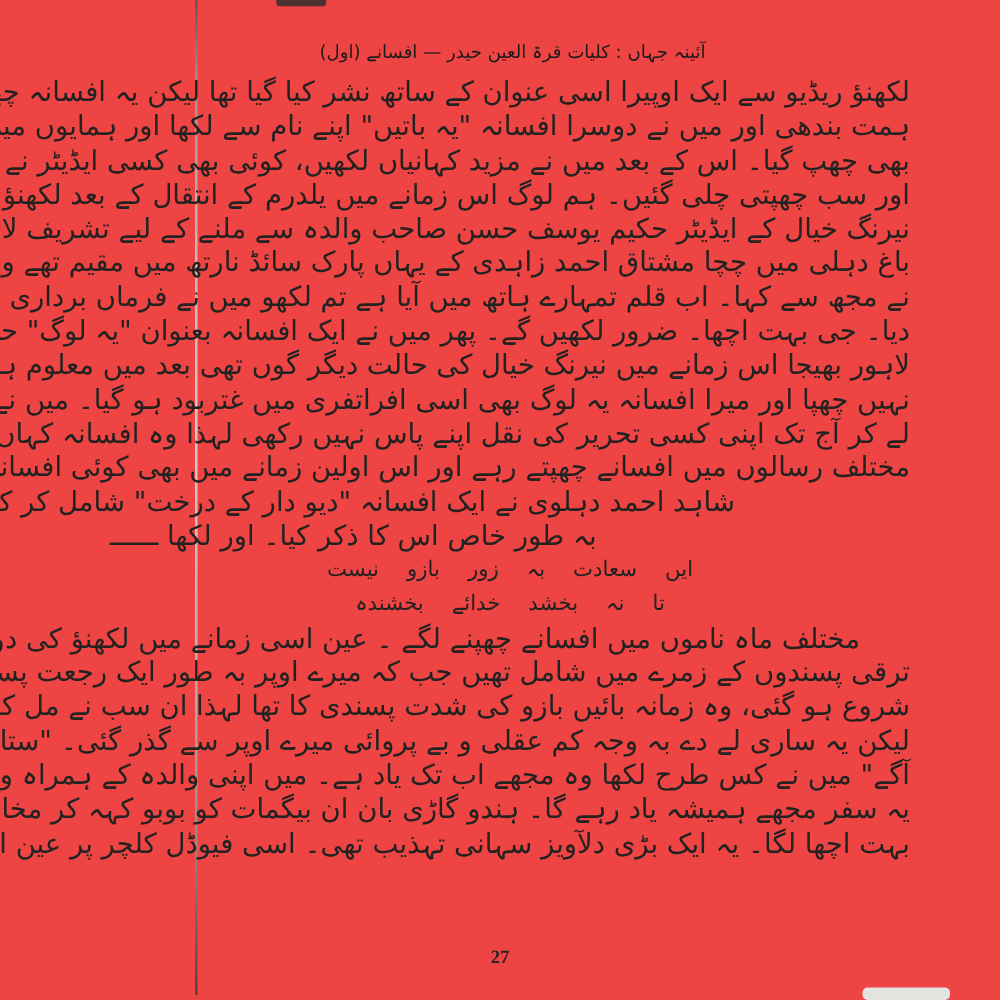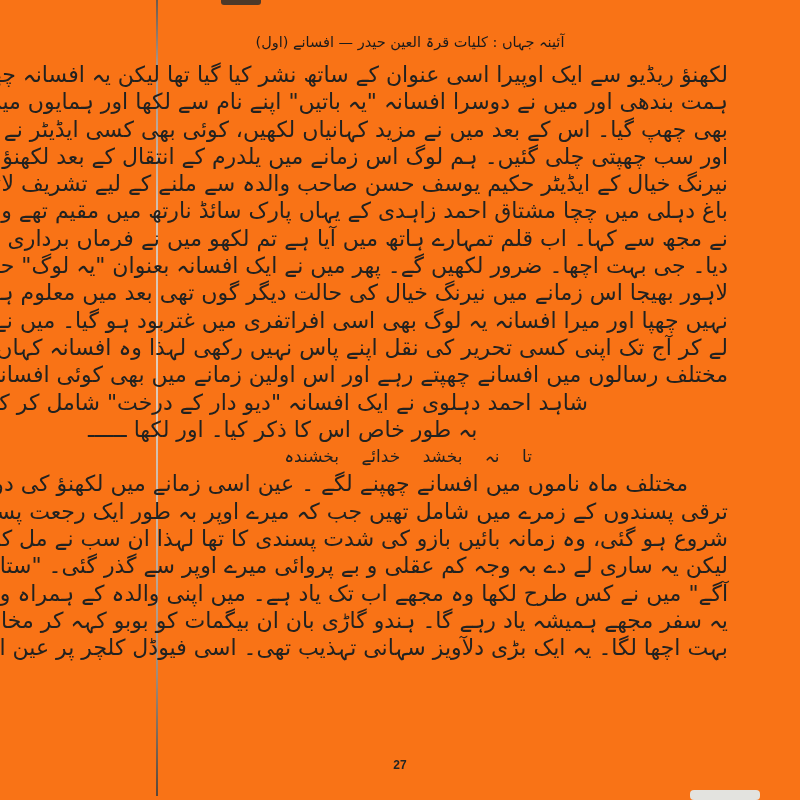--- a/index.html
+++ b/index.html
@@ -1,20 +1,20 @@
 <!DOCTYPE html>
 <html lang="ur"><head>
 <meta charset="utf-8">
 <style>
   html, body { margin: 0; padding: 0; background: #ffffff; }
   .page {
     position: relative;
     width: 800px;
     height: 800px;
-    background: #f97316;
+    background: #ef4444;
     overflow: hidden;
     font-family: "DejaVu Sans", sans-serif;
     color: #1f1f1f;
   }
   
   .gutter-line {
     position: absolute;
     left: 156px;
     top: 0;
     width: 2px;
@@ -84,22 +84,22 @@
     word-spacing: 17px;
     white-space: nowrap;
     color: #222220;
   }
   .page-number {
     position: absolute;
     top: 758px;
     left: 0;
     width: 800px;
     text-align: center;
-    font-family: Liberation Sans, sans-serif;
-    font-size: 12px;
+    font-family: Liberation Serif, serif;
+    font-size: 15px;
     font-weight: bold;
     color: #262624;
   }
 </style>
 </head>
 <body>
 
 <div class="page">
 
   <div class="gutter-line"></div>
@@ -118,20 +118,21 @@
     <div class="line">نے مجھ سے کہا۔ اب قلم تمہارے ہاتھ میں آیا ہے تم لکھو میں نے فرماں برداری سے جواب</div>
     <div class="line">دیا۔ جی بہت اچھا۔ ضرور لکھیں گے۔ پھر میں نے ایک افسانہ بعنوان "یہ لوگ" حکیم صاحب کو</div>
     <div class="line">لاہور بھیجا اس زمانے میں نیرنگ خیال کی حالت دیگر گوں تھی بعد میں معلوم ہوا کہ وہ رسالہ ہی</div>
     <div class="line">نہیں چھپا اور میرا افسانہ یہ لوگ بھی اسی افراتفری میں غتربود ہو گیا۔ میں نے اس وقت سے</div>
     <div class="line">لے کر آج تک اپنی کسی تحریر کی نقل اپنے پاس نہیں رکھی لہذا وہ افسانہ کہاں ملتا۔ لیکن بعد ازاں</div>
     <div class="line">مختلف رسالوں میں افسانے چھپتے رہے اور اس اولین زمانے میں بھی کوئی افسانہ واپس نہیں آیا۔</div>
 
     <div class="line indent-lg">شاہد احمد دہلوی نے ایک افسانہ "دیو دار کے درخت" شامل کر کے اپنے ادارے میں</div>
     <div class="line align-left">بہ طور خاص اس کا ذکر کیا۔ اور لکھا ــــــ</div>
 
+    <div class="verse-line">ایں سعادت بہ زور بازو نیست</div>
     <div class="verse-line">تا نہ بخشد خدائے بخشندہ</div>
 
     <div class="line indent-sm">مختلف ماہ ناموں میں افسانے چھپنے لگے ۔ عین اسی زمانے میں لکھنؤ کی دو بہنیں ہاجرہ</div>
     <div class="line">ترقی پسندوں کے زمرے میں شامل تھیں جب کہ میرے اوپر بہ طور ایک رجعت پسند، لعن طعن</div>
     <div class="line">شروع ہو گئی، وہ زمانہ بائیں بازو کی شدت پسندی کا تھا لہذا ان سب نے مل کر مجھے نشانہ بنایا۔</div>
     <div class="line">لیکن یہ ساری لے دے بہ وجہ کم عقلی و بے پروائی میرے اوپر سے گذر گئی۔ "ستاروں سے</div>
     <div class="line">آگے" میں نے کس طرح لکھا وہ مجھے اب تک یاد ہے۔ میں اپنی والدہ کے ہمراہ والدہ کے</div>
     <div class="line">یہ سفر مجھے ہمیشہ یاد رہے گا۔ ہندو گاڑی بان ان بیگمات کو بوبو کہہ کر مخاطب کر رہا تھا۔ مجھے یہ</div>
     <div class="line">بہت اچھا لگا۔ یہ ایک بڑی دلآویز سہانی تہذیب تھی۔ اسی فیوڈل کلچر پر عین اسی زمانے میں ترقی</div>
   </div>

